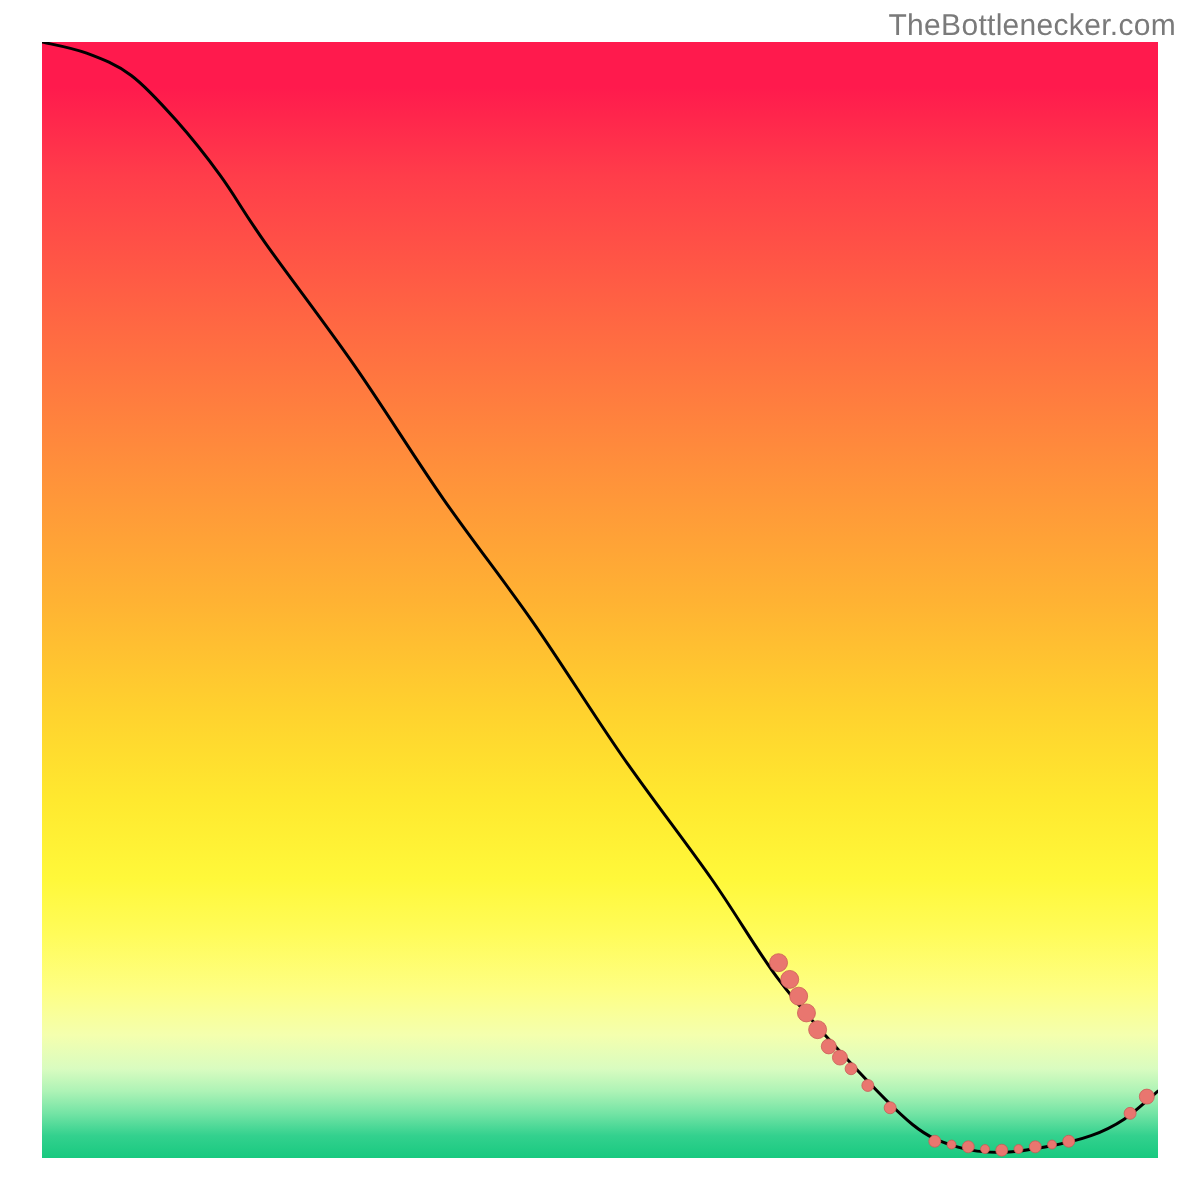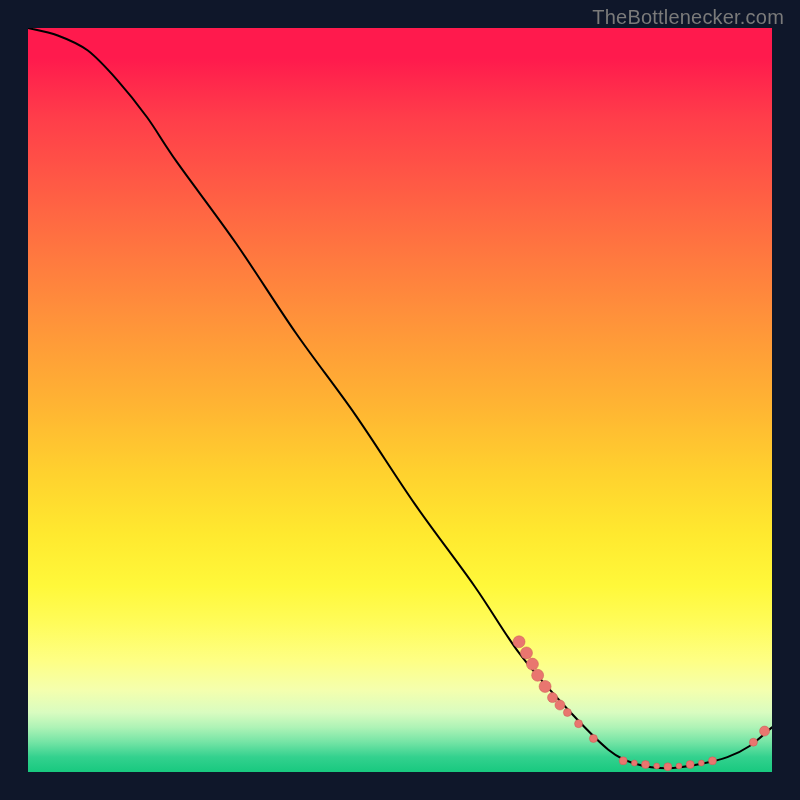--- a/index.html
+++ b/index.html
@@ -10,21 +10,21 @@
     background: #000;
     overflow: hidden;
     font-family: Arial, Helvetica, sans-serif;
   }
   .frame {
     position: absolute;
     top: 0;
     left: 0;
     width: 800px;
     height: 800px;
-    background: #0f172a;
+    background: #ffffff;
   }
   .plot {
     position: absolute;
     left: 28px;
     top: 28px;
     width: 744px;
     height: 744px;
     
     background: linear-gradient(
       to bottom,

